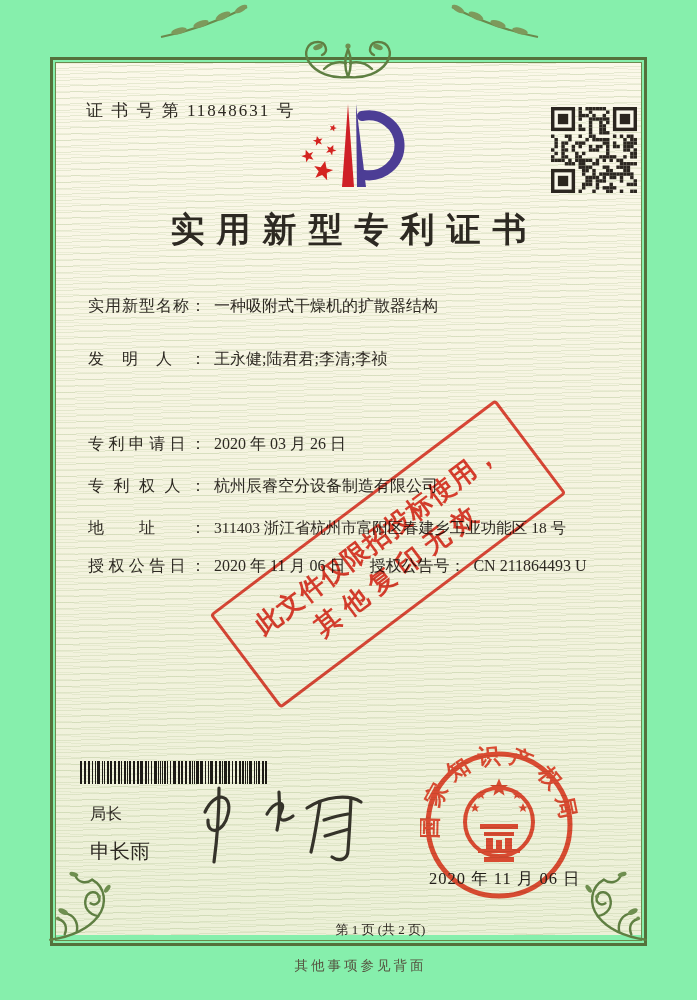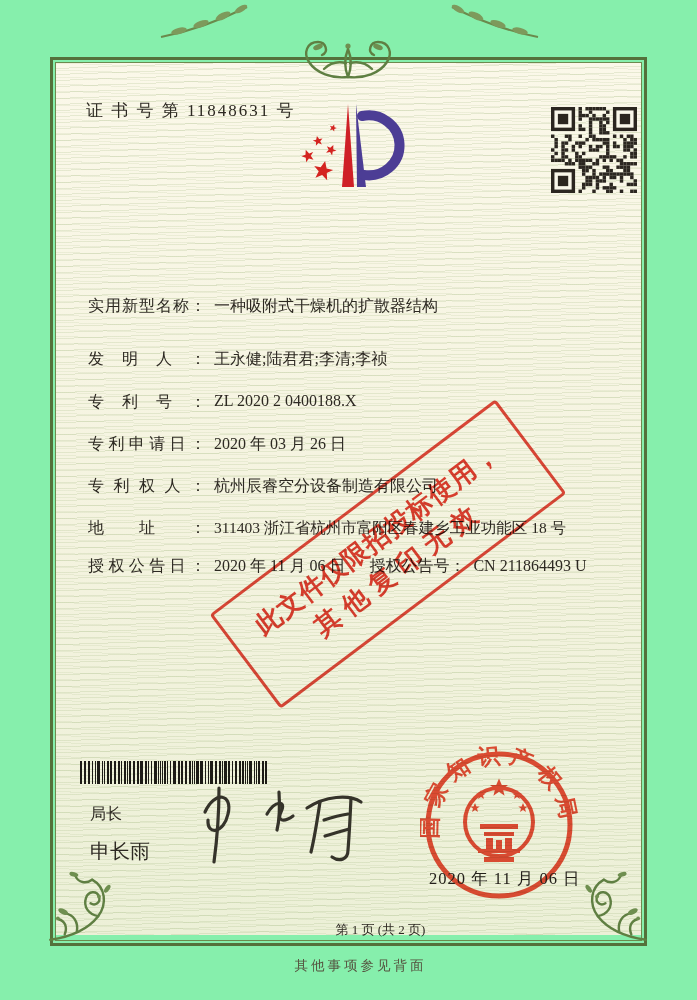--- a/index.html
+++ b/index.html
@@ -357,29 +357,27 @@
         <rect x="6.88" y="6.88" width="10.32" height="10.32"></rect>
         <rect x="61.92" y="0" width="24.08" height="24.08"></rect>
         <rect fill="#f9f7ea" x="65.36" y="3.44" width="17.20" height="17.20"></rect>
         <rect x="68.80" y="6.88" width="10.32" height="10.32"></rect>
         <rect x="0" y="61.92" width="24.08" height="24.08"></rect>
         <rect fill="#f9f7ea" x="3.44" y="65.36" width="17.20" height="17.20"></rect>
         <rect x="6.88" y="68.80" width="10.32" height="10.32"></rect>
       </g>
   </svg>
 
+  <div class="title">实用新型专利证书</div>
 
   <div class="frow" style="top:296px">
     <span class="flbl">实用新型名称：</span><span class="fval">一种吸附式干燥机的扩散器结构</span>
   </div>
   <div class="frow" style="top:349px">
     <span class="flbl">发明人：</span><span class="fval">王永健;陆君君;李清;李祯</span>
-  </div>
-  <div class="frow" style="top:392px">
-    <span class="flbl">专利号：</span><span class="fval">ZL 2020 2 0400188.X</span>
   </div>
   <div class="frow" style="top:434px">
     <span class="flbl">专利申请日：</span><span class="fval">2020 年 03 月 26 日</span>
   </div>
   <div class="frow" style="top:476px">
     <span class="flbl">专利权人：</span><span class="fval">杭州辰睿空分设备制造有限公司</span>
   </div>
   <div class="frow" style="top:518px">
     <span class="flbl">地址：</span><span class="fval" style="font-size:15.5px">311403 浙江省杭州市富阳区春建乡工业功能区 18 号</span>
   </div>

